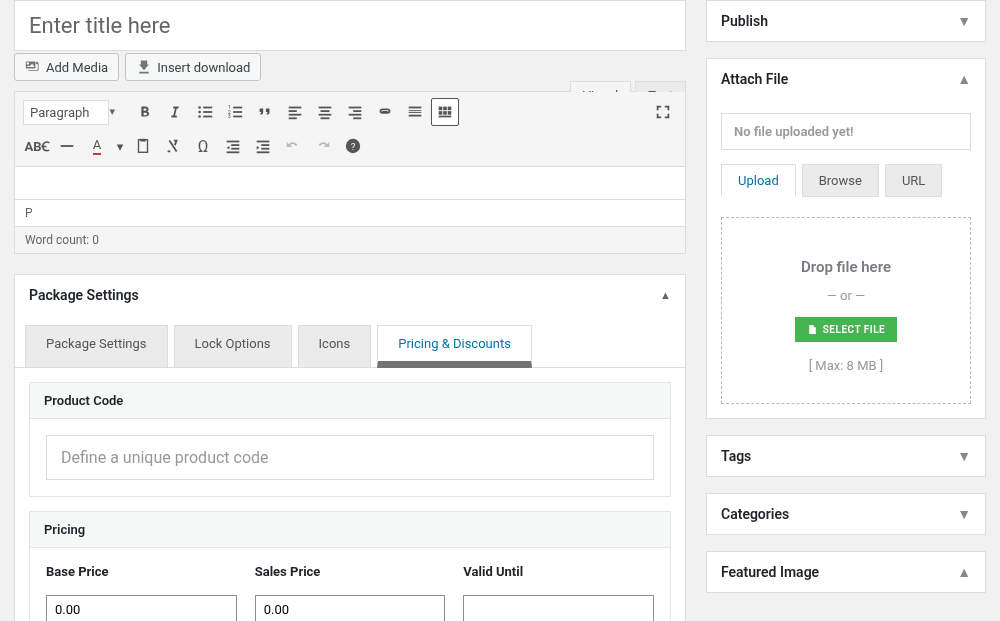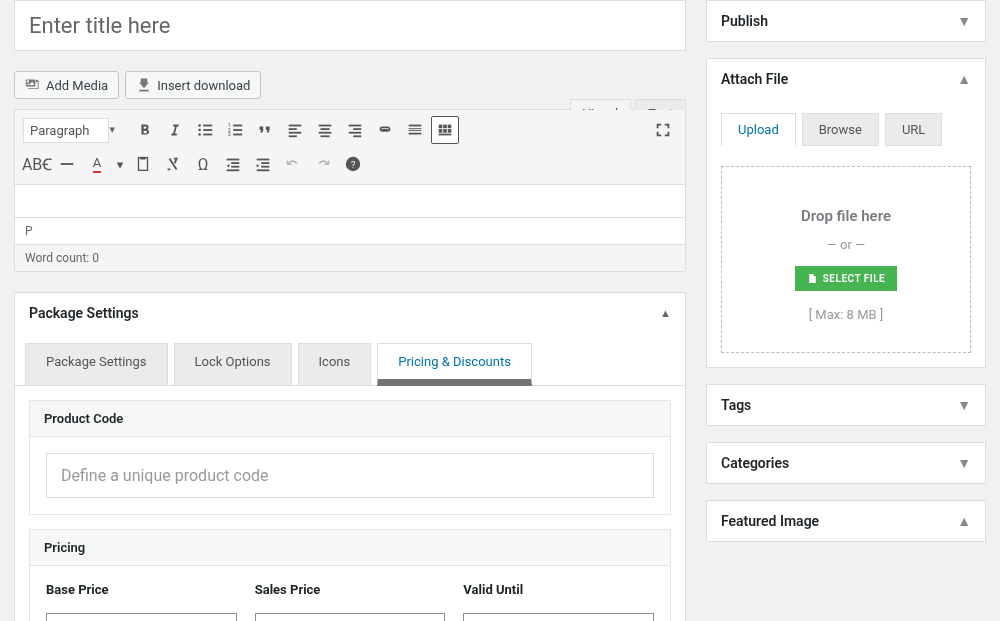--- a/index.html
+++ b/index.html
@@ -2,21 +2,21 @@
 <html><head>
 <meta charset="utf-8">
 <style>
 *{box-sizing:border-box;margin:0;padding:0;font-family:-apple-system,BlinkMacSystemFont,"Segoe UI",Roboto,sans-serif}
 body{background:#f1f1f1;padding:0;font-size:13px;color:#3c434a}
 .wrap{display:flex;gap:20px;padding:0 14px 14px}
 .main{flex:1;min-width:0}
 .side{width:280px}
 .title-input{width:100%;padding:12px 14px;font-size:22px;background:#fff;border:1px solid #ddd;color:#666}
 .title-input::placeholder{color:#666}
-.editor-actions{display:flex;gap:6px;margin:20px 0 10px;align-items:center;position:relative}
+.editor-actions{display:flex;gap:6px;margin:2px 0 10px;align-items:center;position:relative}
 .btn{background:#f6f7f7;border:1px solid #c3c4c7;border-radius:3px;padding:5px 10px;font-size:13px;color:#3c434a;cursor:pointer;display:inline-flex;align-items:center;gap:5px}
 .btn svg{width:16px;height:16px}
 .editor-container{border:1px solid #ddd;background:#fff}
 .editor-tabs{position:absolute;right:0;top:28px;display:flex;gap:4px}
 .editor-tab{padding:6px 12px;background:#ebebeb;border:1px solid #ddd;border-bottom:none;font-size:13px;color:#555;cursor:pointer}
 .editor-tab.active{background:#f5f5f5}
 .toolbar{background:#f5f5f5;border-bottom:1px solid #ddd;padding:6px 8px;display:flex;align-items:center;gap:2px;flex-wrap:wrap;position:relative}
 .toolbar-row{display:flex;align-items:center;gap:2px;width:100%}
 .toolbar select{border:1px solid #ddd;padding:4px 18px 4px 6px;font-size:13px;background:#fff;color:#555;appearance:none;margin-right:12px;position:relative}
 .select-wrap{position:relative;display:inline-block;margin-right:8px}
@@ -50,21 +50,21 @@
 .file-status{border:1px solid #ddd;padding:10px 12px;color:#999;font-weight:600;font-size:13px;margin-bottom:14px}
 .file-tabs{display:flex;gap:6px}
 .file-tab{padding:8px 16px;background:#ebebeb;border:1px solid #ddd;font-size:13px;color:#555;cursor:pointer}
 .file-tab.active{background:#fff;color:#0073aa;border-bottom-color:#fff}
 .drop-zone{border:1px dashed #bbb;margin-top:20px;padding:40px 10px 30px;text-align:center}
 .drop-title{font-size:15px;font-weight:600;color:#787c82;margin-bottom:12px}
 .drop-or{color:#999;font-size:13px;margin-bottom:14px}
 .select-file-btn{background:#46b450;color:#fff;padding:7px 12px;border:none;font-size:10px;font-weight:600;letter-spacing:0.5px;cursor:pointer;display:inline-flex;align-items:center;gap:5px}
 .select-file-btn svg{width:11px;height:11px;fill:#fff}
 .max-size{color:#999;font-size:13px;margin-top:16px}
-.tool-txt{font-size:16px;font-weight:400}
+.tool-txt{font-size:13px;font-weight:700}
 .color-btn{border-bottom:2px solid #d63638;padding-bottom:1px}
 </style>
 </head>
 <body>
 
 <div class="wrap">
  <div class="main">
   <input class="title-input" type="text" placeholder="Enter title here" style="">
 
   <div style="position:relative">
@@ -296,20 +296,21 @@
     <span style="color:#888">▼</span>
    </div>
   </div>
 
   <div class="side-panel">
    <div class="side-h">
     <span>Attach File</span>
     <span style="color:#888">▲</span>
    </div>
    <div class="side-b">
+    <div class="file-status">No file uploaded yet!</div>
     <div class="file-tabs">
      <div class="file-tab active">Upload</div>
      <div class="file-tab">Browse</div>
      <div class="file-tab">URL</div>
     </div>
     <div class="drop-zone">
      <div class="drop-title">Drop file here</div>
      <div class="drop-or">—  or  —</div>
      <button class="select-file-btn">
       <svg viewBox="0 0 20 20">

